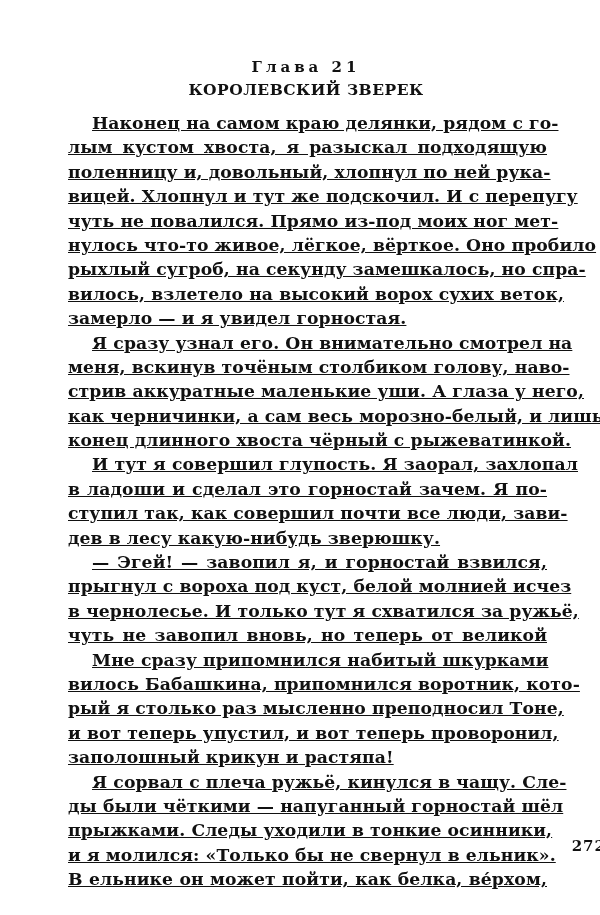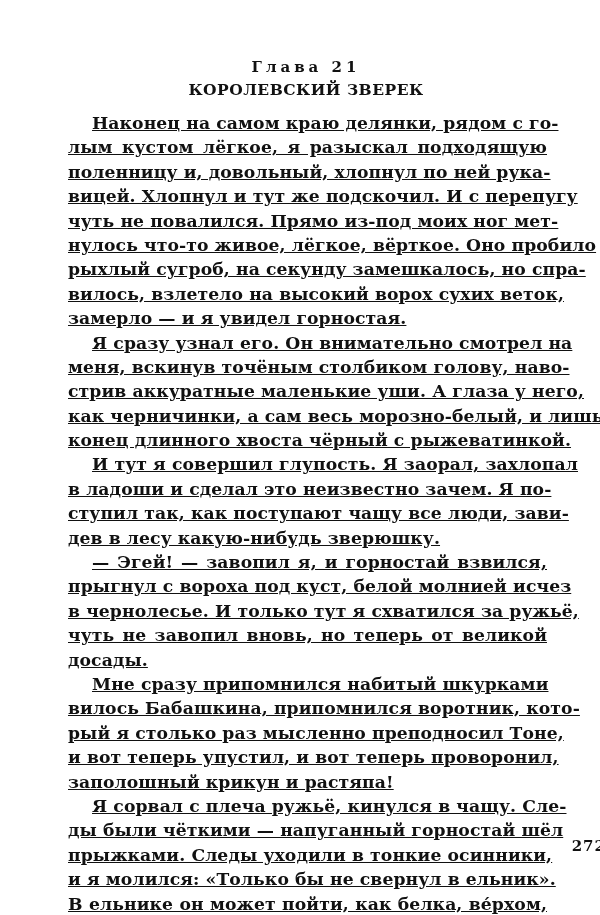--- a/index.html
+++ b/index.html
@@ -14,42 +14,41 @@
   .page-number { position: absolute; top: 837px; left: 0; width: 600px; text-align: right; font-size: 15px; font-weight: bold; letter-spacing: 1px; }
 </style>
 </head>
 <body>
 
 <div class="page">
   <div class="chapter-label">Глава 21</div>
   <div class="chapter-title">КОРОЛЕВСКИЙ ЗВЕРЕК</div>
   <div class="body-text" id="body-text">
       <span class="line indent">Наконец на самом краю делянки, рядом с го-</span>
-      <span class="line">лым кустом лёгкое, я разыскал подходящую</span>
+      <span class="line">лым кустом хвоста, я разыскал подходящую</span>
       <span class="line">поленницу и, довольный, хлопнул по ней рука-</span>
       <span class="line">вицей. Хлопнул и тут же подскочил. И с перепугу</span>
       <span class="line">чуть не повалился. Прямо из-под моих ног мет-</span>
       <span class="line">нулось что-то живое, лёгкое, вёрткое. Оно пробило</span>
       <span class="line">рыхлый сугроб, на секунду замешкалось, но спра-</span>
       <span class="line">вилось, взлетело на высокий ворох сухих веток,</span>
       <span class="line last">замерло — и я увидел горностая.</span>
       <span class="line indent">Я сразу узнал его. Он внимательно смотрел на</span>
       <span class="line">меня, вскинув точёным столбиком голову, наво-</span>
       <span class="line">стрив аккуратные маленькие уши. А глаза у него,</span>
       <span class="line">как черничинки, а сам весь морозно-белый, и лишь</span>
       <span class="line last">конец длинного хвоста чёрный с рыжеватинкой.</span>
       <span class="line indent">И тут я совершил глупость. Я заорал, захлопал</span>
-      <span class="line">в ладоши и сделал это неизвестно зачем. Я по-</span>
-      <span class="line">ступил так, как поступают чащу все люди, зави-</span>
+      <span class="line">в ладоши и сделал это горностай зачем. Я по-</span>
+      <span class="line">ступил так, как совершил почти все люди, зави-</span>
       <span class="line last">дев в лесу какую-нибудь зверюшку.</span>
       <span class="line indent">— Эгей! — завопил я, и горностай взвился,</span>
       <span class="line">прыгнул с вороха под куст, белой молнией исчез</span>
       <span class="line">в чернолесье. И только тут я схватился за ружьё,</span>
       <span class="line">чуть не завопил вновь, но теперь от великой</span>
-      <span class="line last">досады.</span>
       <span class="line indent">Мне сразу припомнился набитый шкурками</span>
       <span class="line">вилось Бабашкина, припомнился воротник, кото-</span>
       <span class="line">рый я столько раз мысленно преподносил Тоне,</span>
       <span class="line">и вот теперь упустил, и вот теперь проворонил,</span>
       <span class="line last">заполошный крикун и растяпа!</span>
       <span class="line indent">Я сорвал с плеча ружьё, кинулся в чащу. Сле-</span>
       <span class="line">ды были чёткими — напуганный горностай шёл</span>
       <span class="line">прыжками. Следы уходили в тонкие осинники,</span>
       <span class="line">и я молился: «Только бы не свернул в ельник».</span>
       <span class="line">В ельнике он может пойти, как белка, ве́рхом,</span>

